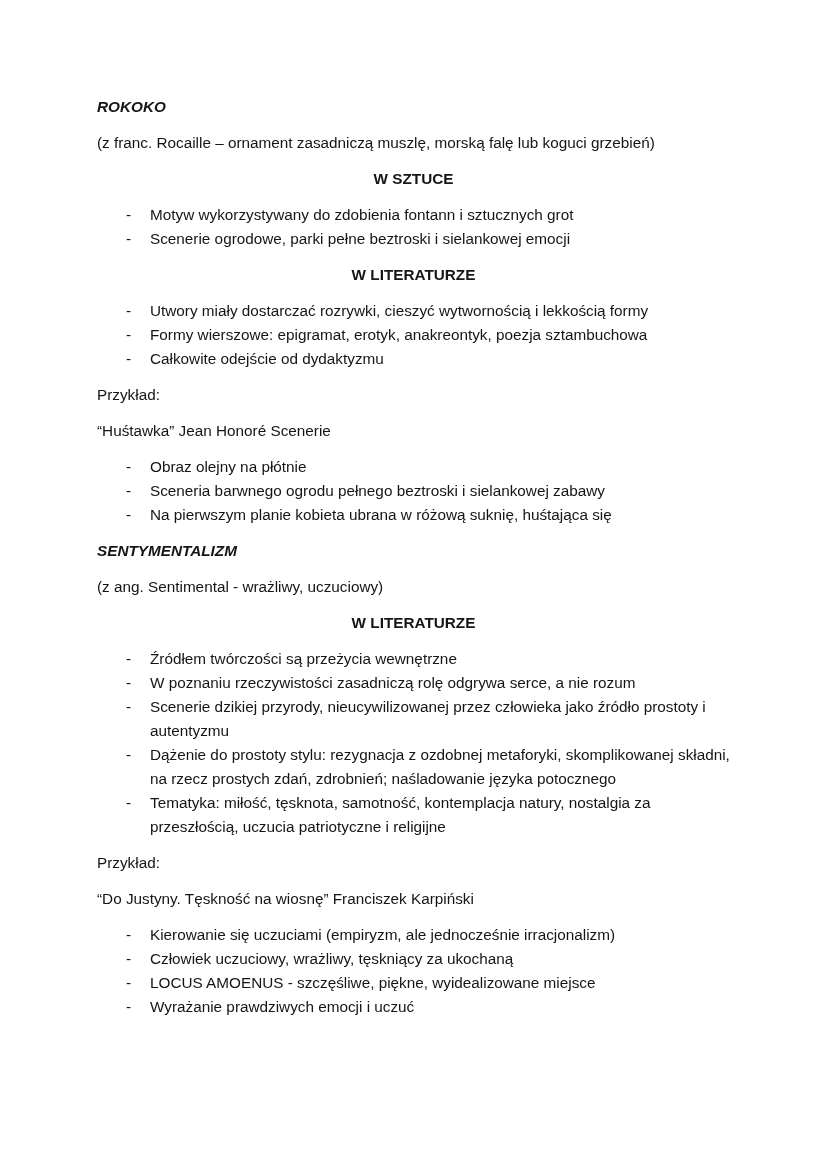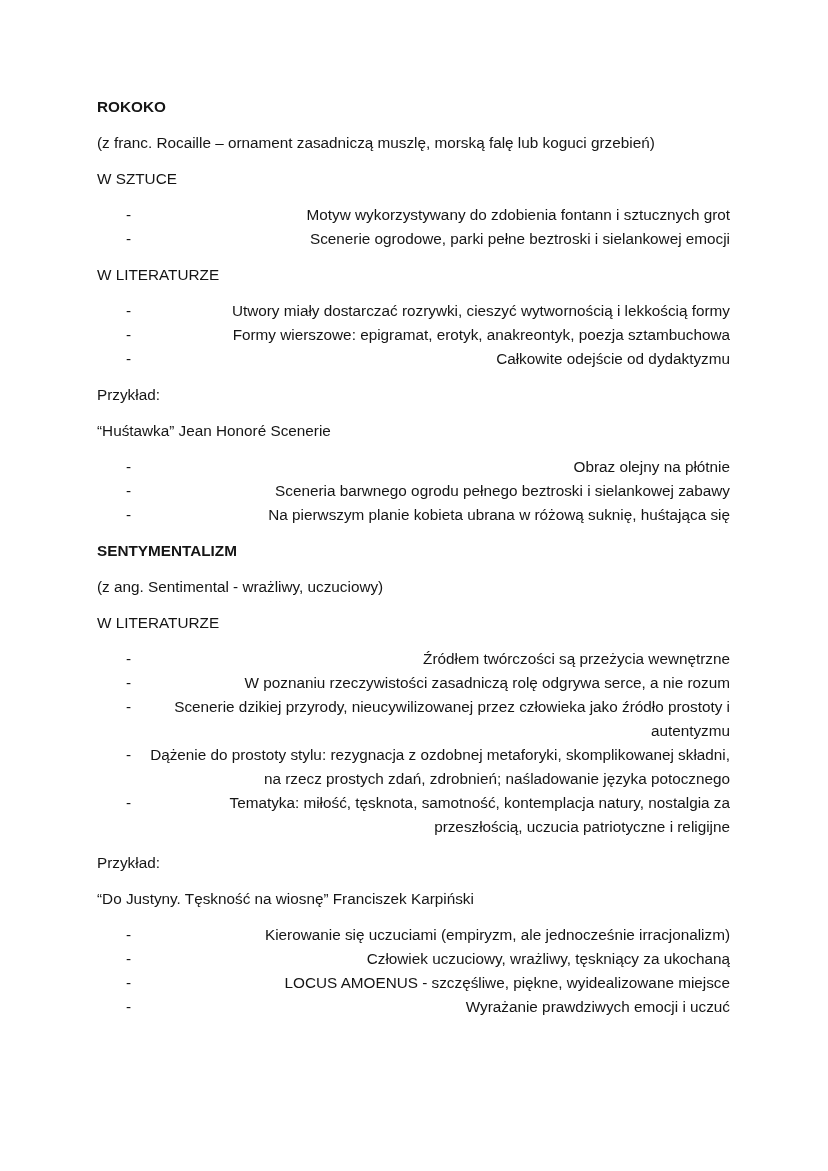--- a/index.html
+++ b/index.html
@@ -19,30 +19,31 @@
     line-height: 24px;
     color: #151515;
     overflow: hidden;
   }
   .para {
     margin: 0 0 12px 0;
   }
   .heading {
     margin: 0 0 12px 0;
     font-weight: bold;
+    font-style: italic;
   }
   .subheading {
     margin: 0 0 12px 0;
-    font-weight: normal;
+    font-weight: bold;
+    text-align: center;
   }
   ul.bullets {
     margin: 0 0 12px 0;
     padding: 0;
     list-style: none;
-    text-align: right;
   }
   ul.bullets li {
     position: relative;
     padding-left: 53px;
   }
   ul.bullets li::before {
     content: "-";
     position: absolute;
     left: 29px;
     top: 0;

